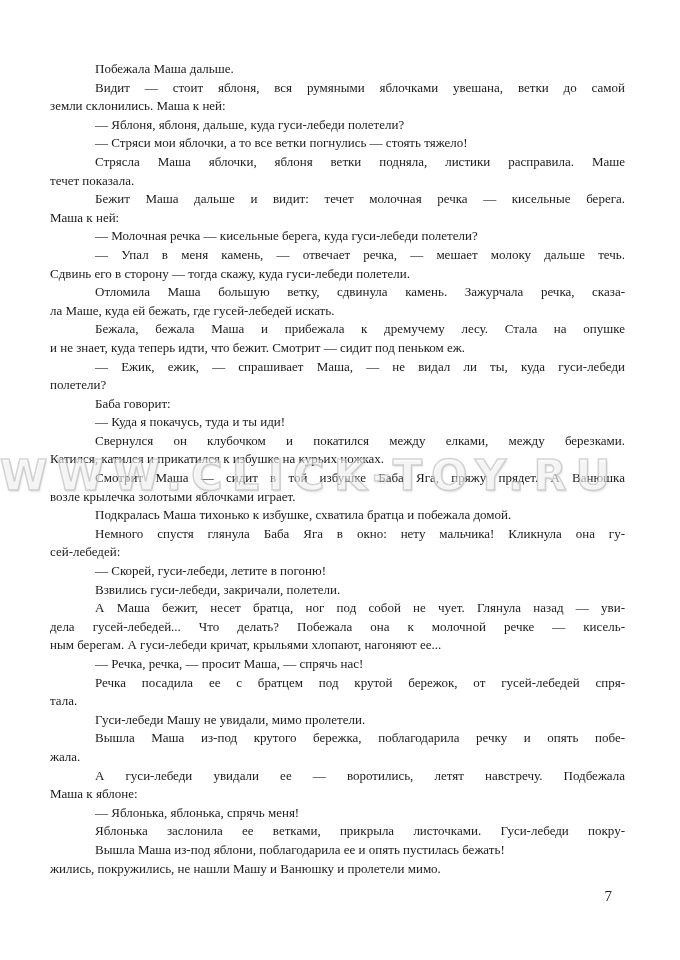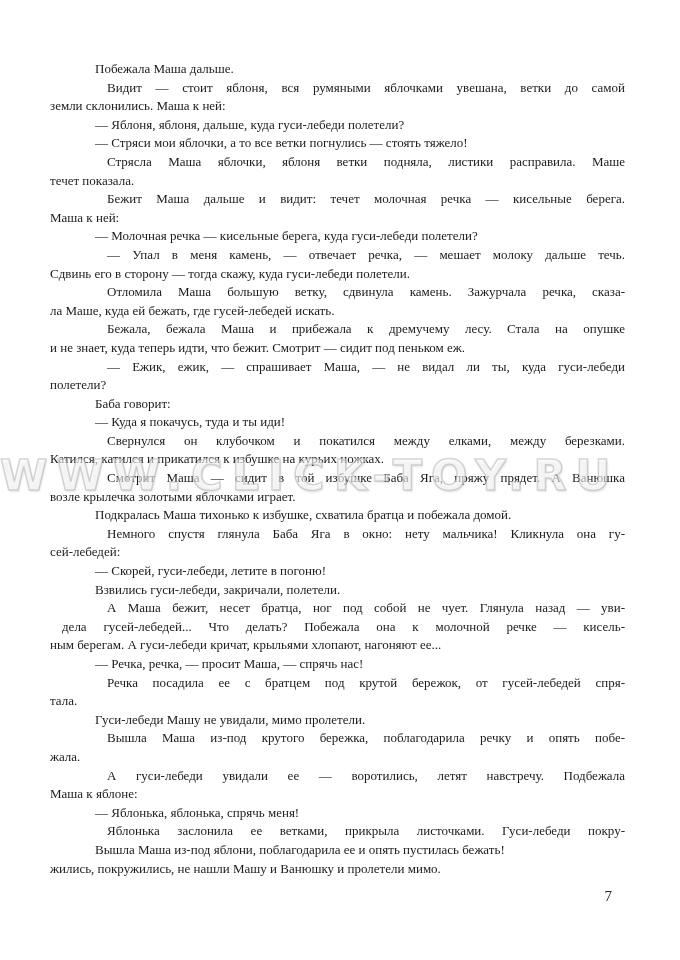--- a/index.html
+++ b/index.html
@@ -16,21 +16,20 @@
     width: 575px;
     font-size: 13px;
     line-height: 18.6px;
     color: #1b1b1b;
   }
   .line { height: 18.6px; white-space: nowrap; }
   .line.j {
     white-space: normal;
     text-align: justify;
     text-align-last: justify;
-    margin-left: 12px;
   }
   .line.indent { padding-left: 45px; }
   .watermark {
     position: absolute;
     left: 0; top: 450px;
     width: 588px;
     text-align: center;
     font-family: "DejaVu Sans", sans-serif;
     font-weight: bold;
     font-size: 43px;

